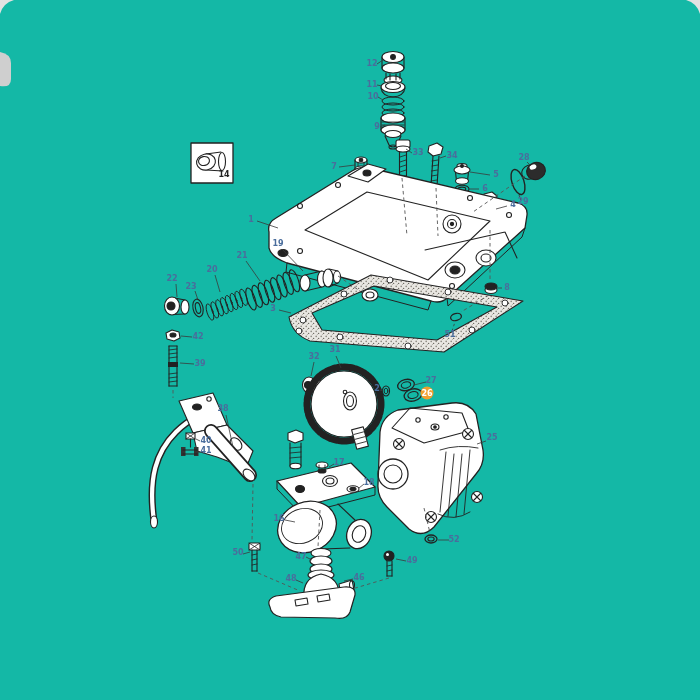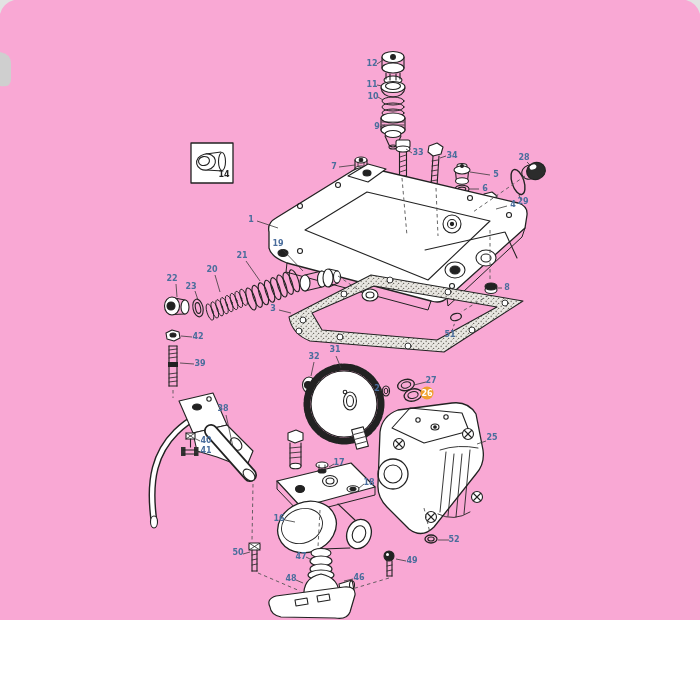--- a/index.html
+++ b/index.html
@@ -1,16 +1,16 @@
 <!DOCTYPE html>
 <html><head>
 <meta charset="utf-8">
 <style>
   html,body{margin:0;padding:0;background:#ffffff;}
-  .stage{position:relative;width:700px;height:620px;background:#f9a8d4;overflow:hidden;
+  .stage{position:relative;width:700px;height:700px;background:#14b8a6;overflow:hidden;
          font-family:"DejaVu Sans",sans-serif;}
   #diagram-svg{position:absolute;left:0;top:0;}
   #diagram-svg text{font-family:"DejaVu Sans",sans-serif;font-size:8px;font-weight:bold;}
 </style>
 </head>
 <body>
 
 <div class="stage">
 <svg id="diagram-svg" width="700" height="700" viewBox="0 0 700 700">
   <defs>

